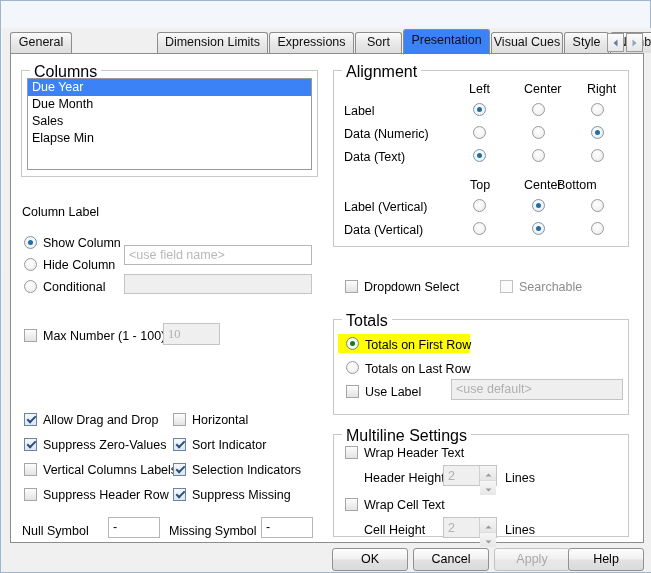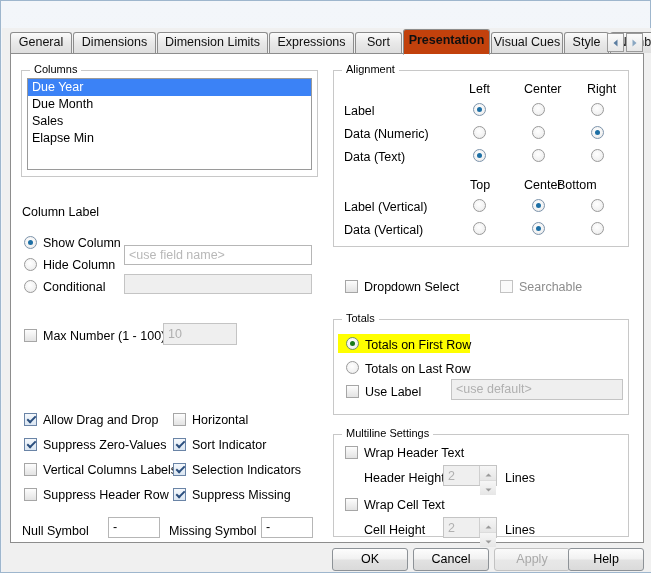--- a/index.html
+++ b/index.html
@@ -84,25 +84,25 @@
     line-height: 19px;
     text-align: center;
     white-space: nowrap;
     cursor: pointer;
     overflow: hidden;
   }
   .tab.active {
     top: 0px;
     height: 26px;
     line-height: 21px;
-    background: #c2410c;
+    background: #3b82f6;
     border: 1px solid #8d8d8d;
     border-bottom: 1px solid #ffffff;
     z-index: 5;
-    font-weight: bold;
+    font-weight: normal;
   }
   .tab-arrow {
     position: absolute;
     top: 4px;
     width: 17px; height: 19px;
     box-sizing: border-box;
     border: 1px solid #9a9a9a;
     background: linear-gradient(180deg,#fbfbfb 0%,#e7e7e7 100%);
     display:flex; align-items:center; justify-content:center;
     cursor: pointer;
@@ -122,21 +122,21 @@
   .group {
     position: absolute;
     box-sizing: border-box;
     border: 1px solid #c8c8c8;
   }
   .group-title {
     position: absolute;
     top: -8px; left: 8px;
     padding: 0 4px;
     background: #ffffff;
-    font-size: 11px;
+    font-size: 16px;
     color: #000;
     white-space: nowrap;
   }
 
   
   .lbl {
     position: absolute;
     font-size: 12.5px;
     color: #000;
     white-space: nowrap;
@@ -305,21 +305,20 @@
 <body>
 
 <div id="app">
   <div class="win-frame">
 
 
     <div class="dlg-body">
 
       <div class="tabstrip">
         <div class="tab" style="left:0px;   width:62px;">General</div>
-        <div class="tab" style="left:63px;  width:83px;">Dimensions</div>
         <div class="tab" style="left:147px; width:111px;">Dimension Limits</div>
         <div class="tab" style="left:259px; width:85px;">Expressions</div>
         <div class="tab" style="left:345px; width:47px;">Sort</div>
         <div class="tab active" style="left:393px; width:87px;">Presentation</div>
         <div class="tab" style="left:481px; width:72px;">Visual Cues</div>
         <div class="tab" style="left:554px; width:45px;">Style</div>
         <div class="tab" style="left:600px; width:60px;">Number</div>
 
         <div class="tab-arrow" style="left:597px;">
           <span>
@@ -357,21 +356,21 @@
 
         <div class="rb" style="left:13px; top:204px;"></div>
         <div class="lbl" style="left:32px; top:204px;">Hide Column</div>
 
         <div class="rb" style="left:13px; top:226px;"></div>
         <div class="lbl" style="left:32px; top:226px;">Conditional</div>
         <div class="txt disabled" style="left:113px; top:220px; width:188px; height:20px;"></div>
 
         <div class="cb grey" style="left:13px; top:275px;"></div>
         <div class="lbl" style="left:32px; top:275px;">Max Number (1 - 100)</div>
-        <div class="txt disabled" style="left:152px; top:269px; width:74px; height:22px;">10</div>
+        <div class="txt disabled" style="left:152px; top:269px; width:57px; height:22px;font-family:Liberation Serif, serif;">10</div>
 
         <div class="cb checked" style="left:13px; top:359px;"></div>
         <div class="lbl" style="left:32px; top:359px;">Allow Drag and Drop</div>
         <div class="cb grey" style="left:162px; top:359px;"></div>
         <div class="lbl" style="left:181px; top:359px;">Horizontal</div>
 
         <div class="cb checked" style="left:13px; top:384px;"></div>
         <div class="lbl" style="left:32px; top:384px;">Suppress Zero-Values</div>
         <div class="cb checked" style="left:162px; top:384px;"></div>
         <div class="lbl" style="left:181px; top:384px;">Sort Indicator</div>

